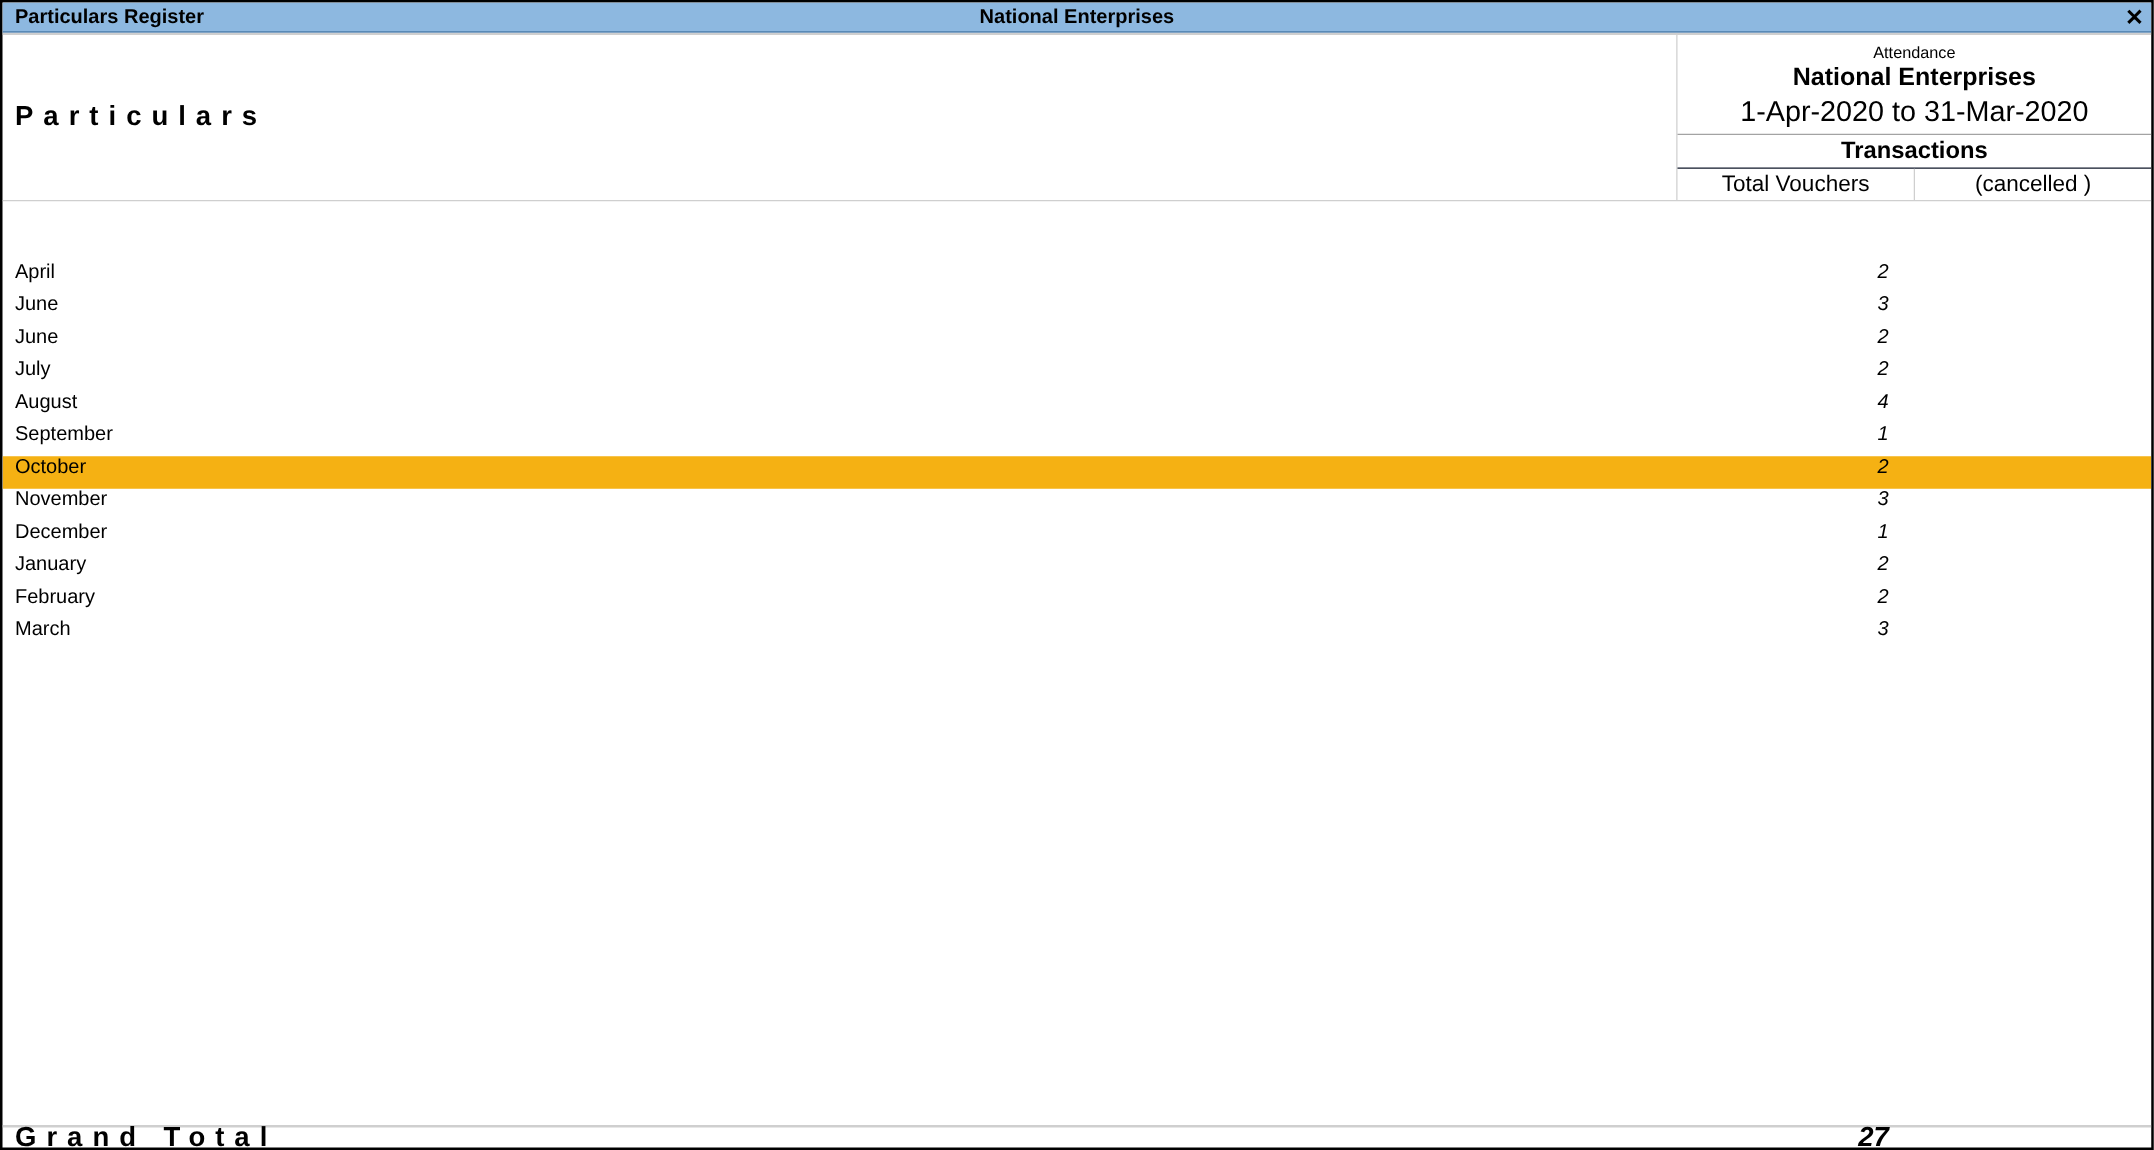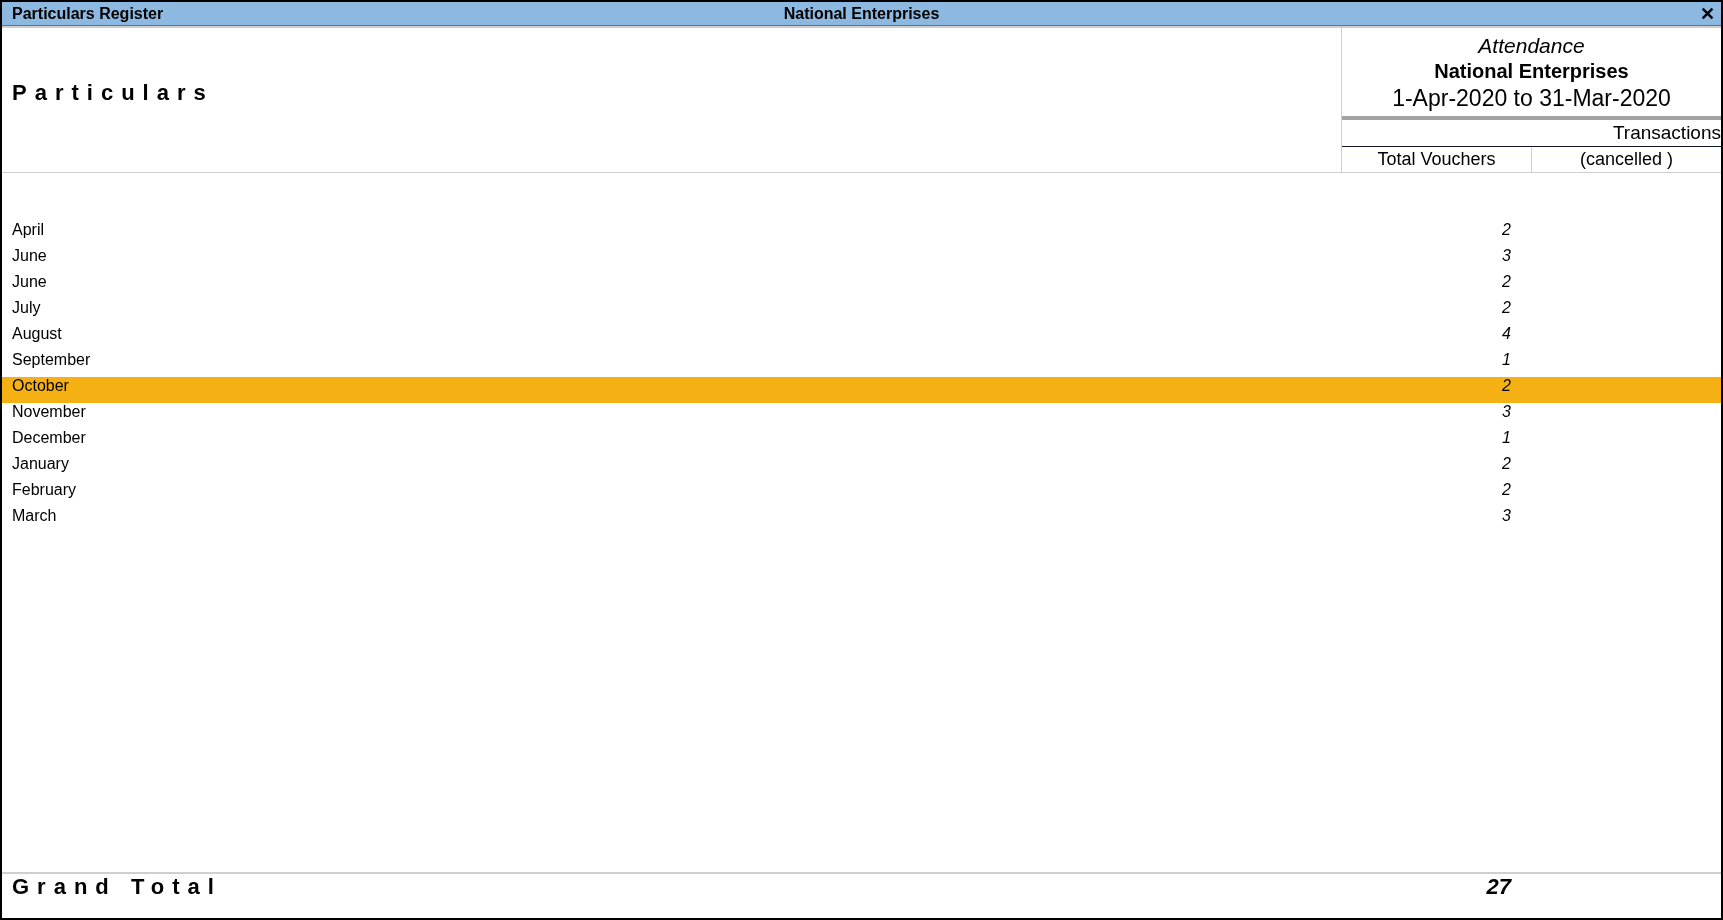--- a/index.html
+++ b/index.html
@@ -72,37 +72,36 @@
       display: flex;
       flex-direction: column;
       font-size: 18px;
       color: #000;
     }
     .right-header-top {
       text-align: center;
       padding: 6px 4px 4px;
     }
     .attendance-label {
-      font-style: italic;
-      font-size: 21px;
+      font-size: 13px;
     }
     .company-name {
       font-weight: bold;
       font-size: 20px;
       margin-top: 2px;
     }
     .date-range {
       font-size: 23px;
       margin-top: 2px;
     }
     .transactions-label {
-      font-weight: normal;
+      font-weight: bold;
       font-size: 19px;
-      text-align: right;
-      border-top: 4px solid #a3a3a3;
+      text-align: center;
+      border-top: 1px solid #a3a3a3;
       padding: 2px 0;
     }
     .sub-headers {
       display: flex;
       border-top: 1px solid #0f172a;
     }
     .sub-header-cell {
       flex: 1;
       text-align: center;
       font-size: 18px;
@@ -136,22 +135,22 @@
       font-style: italic;
     }
     .cancelled-cell {
       width: 190px;
       text-align: right;
       padding-right: 20px;
       font-style: italic;
     }
     .footer-row {
       display: flex;
-      height: 46px;
-      align-items: flex-start;
+      height: 18px;
+      align-items: center;
       font-size: 22px;
       font-weight: bold;
       border-top: 2px solid #cfcfcf;
     }
     .footer-label {
       flex: 1;
       padding-left: 10px;
       letter-spacing: 8px;
     }
     .footer-total {

